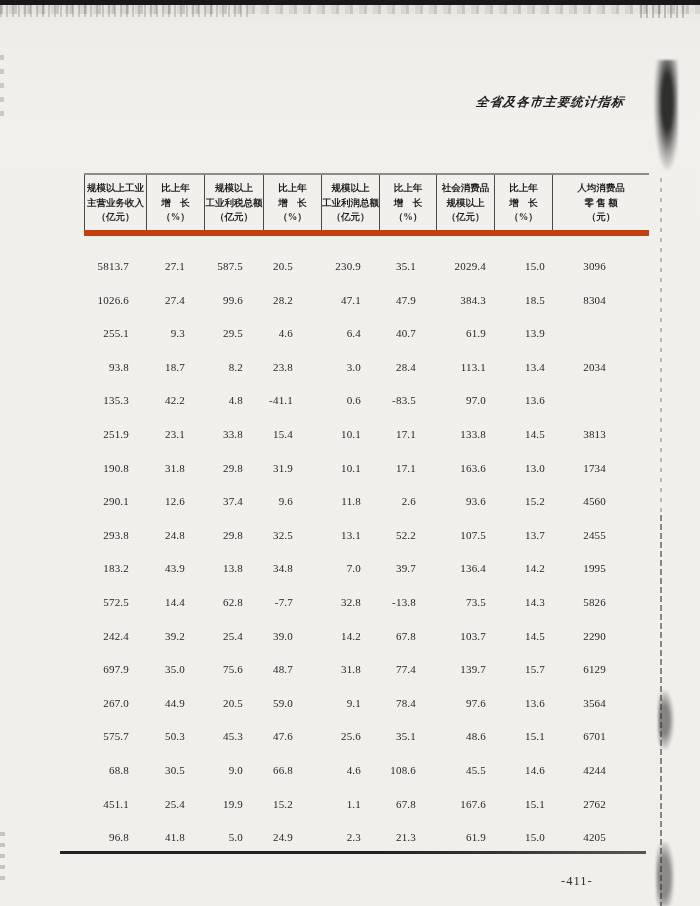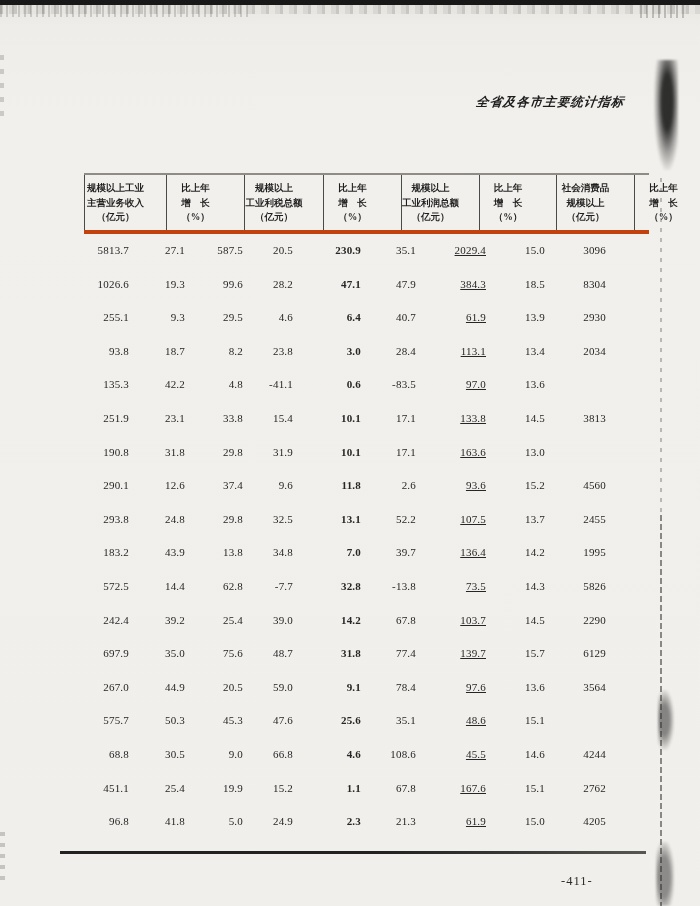--- a/index.html
+++ b/index.html
@@ -37,44 +37,44 @@
   .page-title{
     position:absolute;left:476px;top:94px;width:160px;
     font-size:12.5px;font-style:italic;font-weight:600;letter-spacing:1px;
     color:#1d1d1d;transform:skewX(-7deg);white-space:nowrap;
   }
 
   .table-wrap{position:absolute;left:84px;top:173px;width:565px;}
   .grid-row{display:grid;grid-template-columns:62px 58px 59px 58px 58px 57px 58px 58px 97px;}
 
   .thead{
-    border-top:2px solid #8f8c85;border-bottom:4px solid #c2410c;height:55px;gap:20px;
+    border-top:2px solid #8f8c85;border-bottom:6px solid #c2410c;height:55px;
   }
   .hcell{
     border-left:1px solid #4a4a48;
     display:flex;flex-direction:column;justify-content:center;align-items:center;
     font-size:9.5px;line-height:14.5px;font-weight:700;color:#1f1f1f;
     padding-top:1px;white-space:nowrap;overflow:hidden;
   }
   .hline{text-align:center;}
 
-  .tbody{padding-top:0;}
+  .tbody{padding-top:14px;}
   .trow{height:33.6px;}
   .cell{
     font-size:11px;line-height:33.6px;text-align:right;color:#262626;
     font-family:"Liberation Serif","DejaVu Serif",serif;
     letter-spacing:.2px;white-space:nowrap;
   }
   .trow .cell:nth-child(1){padding-right:17px;}
   .trow .cell:nth-child(2){padding-right:19px;text-align:right;}
   .trow .cell:nth-child(3){padding-right:20px;}
   .trow .cell:nth-child(4){padding-right:28px;}
-  .trow .cell:nth-child(5){padding-right:18px;font-weight:bold;}
+  .trow .cell:nth-child(5){padding-right:18px;}
   .trow .cell:nth-child(6){padding-right:20px;}
-  .trow .cell:nth-child(7){padding-right:8px;text-decoration:underline;}
+  .trow .cell:nth-child(7){padding-right:8px;}
   .trow .cell:nth-child(8){padding-right:7px;}
   .trow .cell:nth-child(9){padding-right:43px;}
 
   .bottom-rule{
     position:absolute;left:60px;top:851px;width:586px;height:3px;
     background:linear-gradient(90deg,#222 0 55%,#383838 78%,#575752 100%);
   }
   .page-number{
     position:absolute;left:561px;top:874px;
     font-size:12.5px;letter-spacing:1px;color:#2b2b2b;
@@ -132,54 +132,58 @@
       <div class="hcell">
         <div class="hline">社会消费品</div>
         <div class="hline">规模以上</div>
         <div class="hline">（亿元）</div>
       </div>
       <div class="hcell">
         <div class="hline">比上年</div>
         <div class="hline">增　长</div>
         <div class="hline">（%）</div>
       </div>
+      <div class="hcell">
+        <div class="hline">人均消费品</div>
+        <div class="hline">零 售 额</div>
+        <div class="hline">（元）</div>
+      </div>
     </div>
   <div class="tbody">
       <div class="trow grid-row">
         <div class="cell">5813.7</div>
         <div class="cell">27.1</div>
         <div class="cell">587.5</div>
         <div class="cell">20.5</div>
         <div class="cell">230.9</div>
         <div class="cell">35.1</div>
         <div class="cell">2029.4</div>
         <div class="cell">15.0</div>
         <div class="cell">3096</div>
       </div>
       <div class="trow grid-row">
         <div class="cell">1026.6</div>
-        <div class="cell">19.3</div>
+        <div class="cell">27.4</div>
         <div class="cell">99.6</div>
         <div class="cell">28.2</div>
         <div class="cell">47.1</div>
         <div class="cell">47.9</div>
         <div class="cell">384.3</div>
         <div class="cell">18.5</div>
         <div class="cell">8304</div>
       </div>
       <div class="trow grid-row">
         <div class="cell">255.1</div>
         <div class="cell">9.3</div>
         <div class="cell">29.5</div>
         <div class="cell">4.6</div>
         <div class="cell">6.4</div>
         <div class="cell">40.7</div>
         <div class="cell">61.9</div>
         <div class="cell">13.9</div>
-        <div class="cell">2930</div>
       </div>
       <div class="trow grid-row">
         <div class="cell">93.8</div>
         <div class="cell">18.7</div>
         <div class="cell">8.2</div>
         <div class="cell">23.8</div>
         <div class="cell">3.0</div>
         <div class="cell">28.4</div>
         <div class="cell">113.1</div>
         <div class="cell">13.4</div>
@@ -208,20 +212,21 @@
       </div>
       <div class="trow grid-row">
         <div class="cell">190.8</div>
         <div class="cell">31.8</div>
         <div class="cell">29.8</div>
         <div class="cell">31.9</div>
         <div class="cell">10.1</div>
         <div class="cell">17.1</div>
         <div class="cell">163.6</div>
         <div class="cell">13.0</div>
+        <div class="cell">1734</div>
       </div>
       <div class="trow grid-row">
         <div class="cell">290.1</div>
         <div class="cell">12.6</div>
         <div class="cell">37.4</div>
         <div class="cell">9.6</div>
         <div class="cell">11.8</div>
         <div class="cell">2.6</div>
         <div class="cell">93.6</div>
         <div class="cell">15.2</div>
@@ -295,20 +300,21 @@
       </div>
       <div class="trow grid-row">
         <div class="cell">575.7</div>
         <div class="cell">50.3</div>
         <div class="cell">45.3</div>
         <div class="cell">47.6</div>
         <div class="cell">25.6</div>
         <div class="cell">35.1</div>
         <div class="cell">48.6</div>
         <div class="cell">15.1</div>
+        <div class="cell">6701</div>
       </div>
       <div class="trow grid-row">
         <div class="cell">68.8</div>
         <div class="cell">30.5</div>
         <div class="cell">9.0</div>
         <div class="cell">66.8</div>
         <div class="cell">4.6</div>
         <div class="cell">108.6</div>
         <div class="cell">45.5</div>
         <div class="cell">14.6</div>

